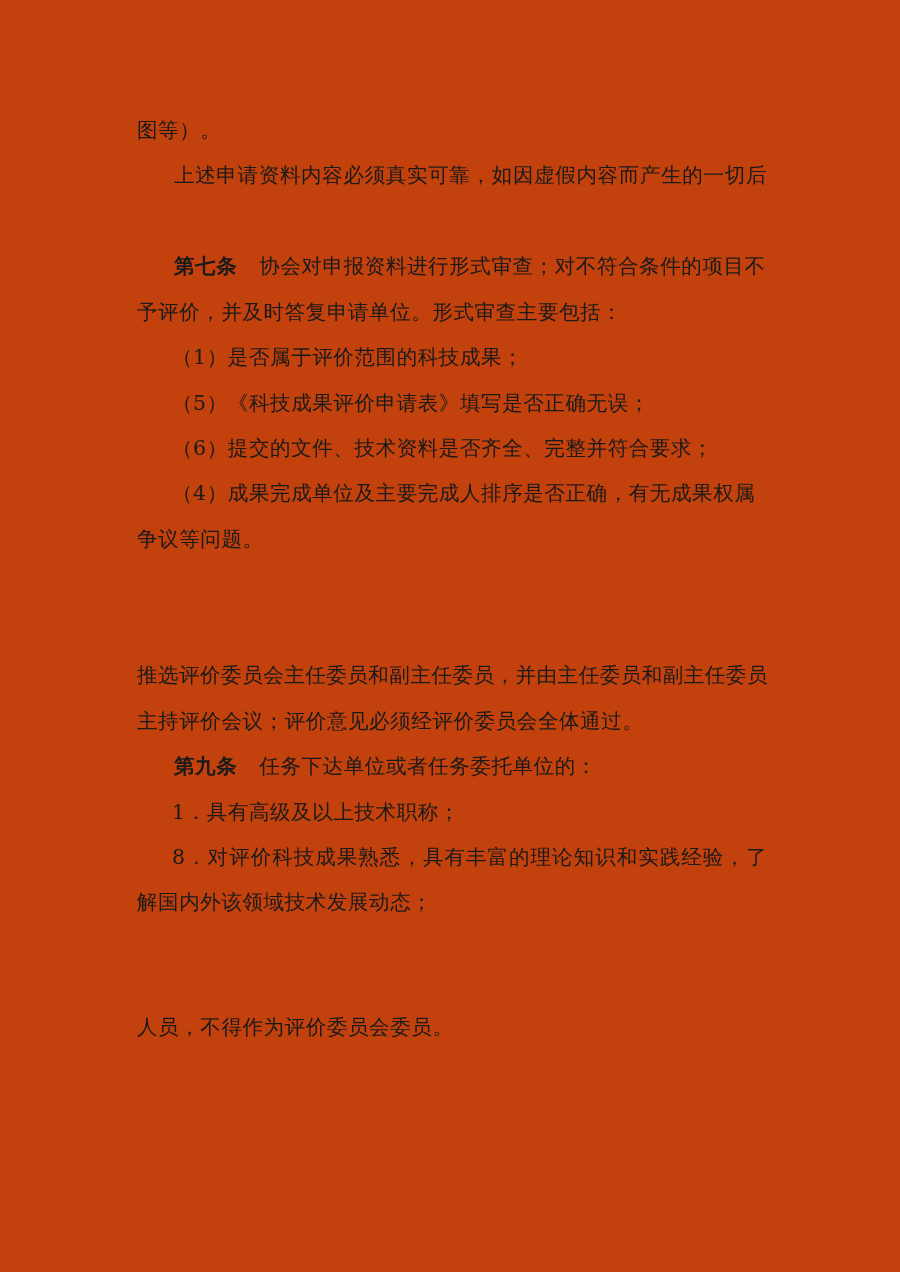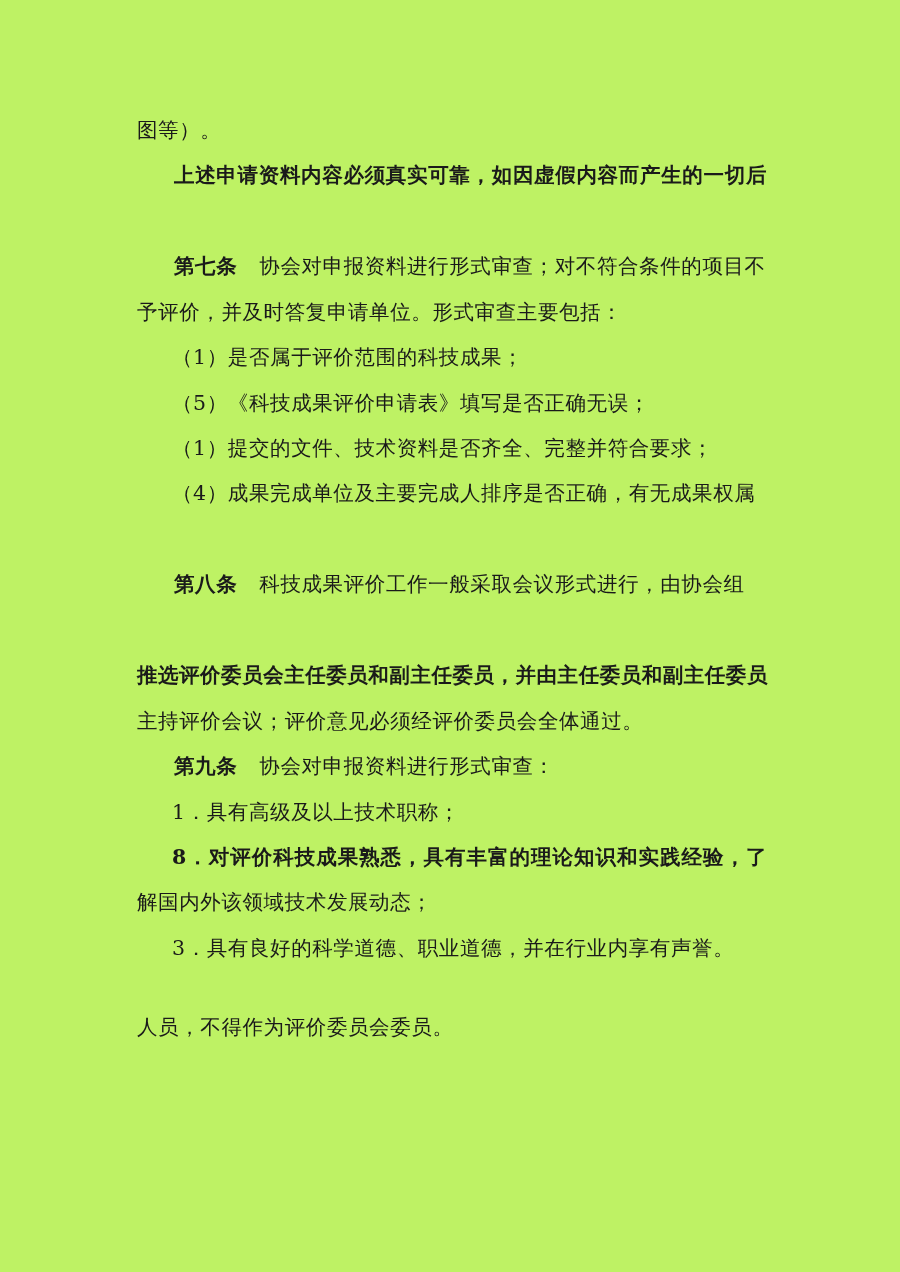--- a/index.html
+++ b/index.html
@@ -1,53 +1,50 @@
 <!DOCTYPE html>
 <html><head>
 <meta charset="utf-8">
 <style>
   html, body { margin:0; padding:0; background:#ffffff; }
   body { width:900px; height:1272px; position:relative; overflow:hidden;
          font-family:"DejaVu Serif","Liberation Serif",serif; color:#1a1a1a; }
-  .page { position:absolute; left:0; top:0; width:900px; height:1272px; background:#bef264; }
+  .page { position:absolute; left:0; top:0; width:900px; height:1272px; background:#c2410c; }
   .line { position:absolute; left:137px; width:640px; height:30px; line-height:30px;
           font-size:20.5px; white-space:nowrap; letter-spacing:0.6px; }
   .line.indent { left:174px; }
   .line.sub { left:172px; }
-  .line.justify { text-align:justify; text-align-last:justify; width:630px;font-weight:bold; }
+  .line.justify { text-align:justify; text-align-last:justify; width:630px; }
   .line.indent.justify { width:593px; }
   .art { font-weight:bold; margin-right:22px; }
 </style>
 </head>
 <body>
 
 <div class="page">
 
   <div class="line" style="top:115px">图等）。</div>
 
   <div class="line indent justify" style="top:160px">上述申请资料内容必须真实可靠，如因虚假内容而产生的一切后</div>
 
   <div class="line indent" style="top:251px">
     <span class="art">第七条</span><span>协会对申报资料进行形式审查；对不符合条件的项目不</span>
   </div>
   <div class="line" style="top:297px">予评价，并及时答复申请单位。形式审查主要包括：</div>
 
   <div class="line sub" style="top:342px">（1）是否属于评价范围的科技成果；</div>
   <div class="line sub" style="top:388px">（5）《科技成果评价申请表》填写是否正确无误；</div>
-  <div class="line sub" style="top:433px">（1）提交的文件、技术资料是否齐全、完整并符合要求；</div>
+  <div class="line sub" style="top:433px">（6）提交的文件、技术资料是否齐全、完整并符合要求；</div>
   <div class="line sub" style="top:478px">（4）成果完成单位及主要完成人排序是否正确，有无成果权属</div>
+  <div class="line" style="top:524px">争议等问题。</div>
 
-  <div class="line indent" style="top:569px">
-    <span class="art">第八条</span><span>科技成果评价工作一般采取会议形式进行，由协会组</span>
-  </div>
   <div class="line" style="top:706px">主持评价会议；评价意见必须经评价委员会全体通过。</div>
   <div class="line justify" style="top:660px; letter-spacing:-0.4px">推选评价委员会主任委员和副主任委员，并由主任委员和副主任委员</div>
 
   <div class="line indent" style="top:751px">
-    <span class="art">第九条</span><span>协会对申报资料进行形式审查：</span>
+    <span class="art">第九条</span><span>任务下达单位或者任务委托单位的：</span>
   </div>
   <div class="line sub" style="top:797px">1．具有高级及以上技术职称；</div>
   <div class="line sub justify" style="top:842px; width:595px">8．对评价科技成果熟悉，具有丰富的理论知识和实践经验，了</div>
   <div class="line" style="top:887px">解国内外该领域技术发展动态；</div>
-  <div class="line sub" style="top:933px">3．具有良好的科学道德、职业道德，并在行业内享有声誉。</div>
   <div class="line" style="top:1012px">人员，不得作为评价委员会委员。</div>
 
 </div>
 
 </body></html>

